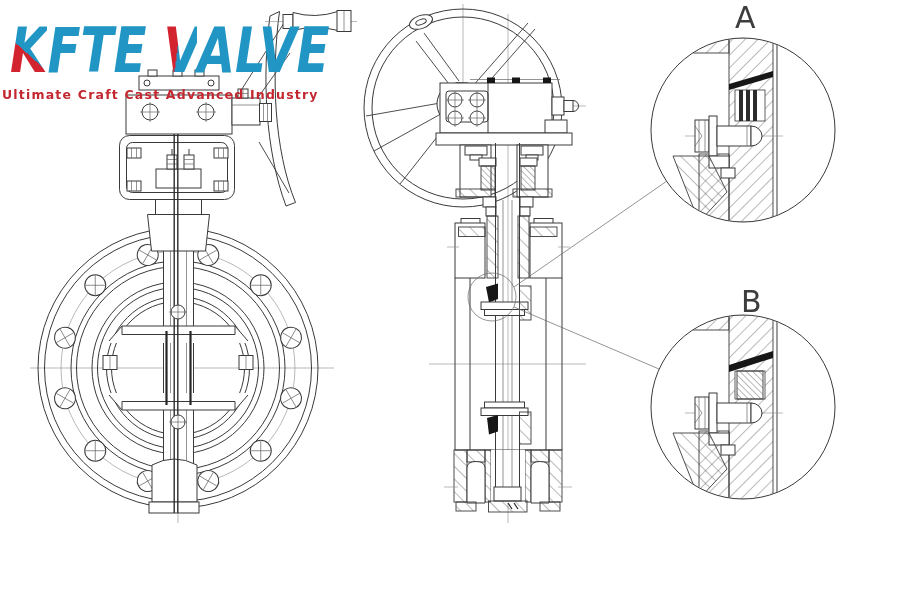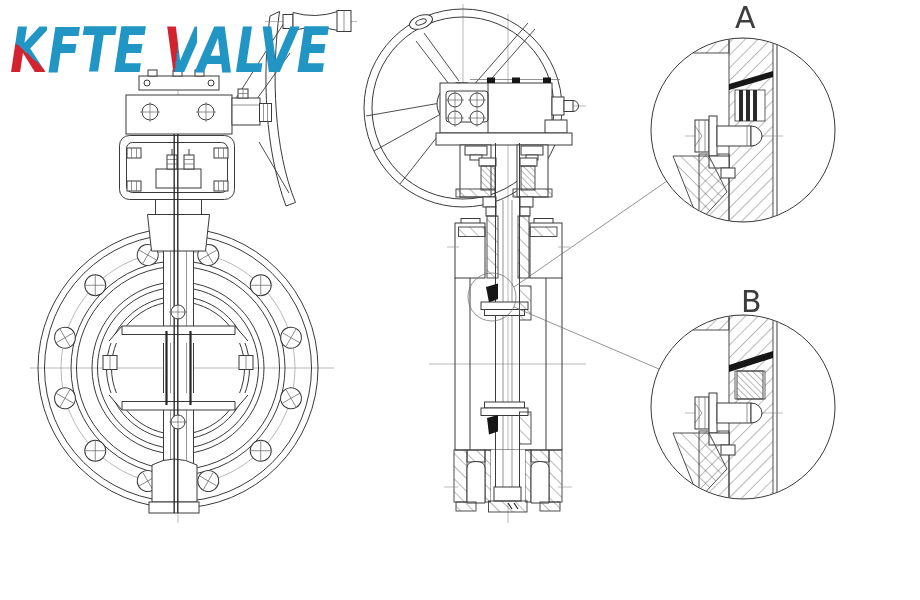--- a/index.html
+++ b/index.html
@@ -298,20 +298,21 @@
       <rect x="-22" y="38" width="14" height="10" class="wf"></rect>
       <polygon points="-70,26 -34,26 -16,62 -44,92" class="h3f"></polygon>
     </g>
   </g>
 </svg>
 
   <div class="logo">
     <span class="k2">K</span><span class="lb">FTE</span>
     <span class="v2">V</span><span class="lb">ALVE</span>
   </div>
+  <div class="tagline">Ultimate Craft Cast Advanced Industry</div>
 
   <div id="labelA" class="dlabel">A</div>
   <div id="labelB" class="dlabel">B</div>
 
   <div class="captions">
   </div>
 
 </div>
 
 </body></html>

